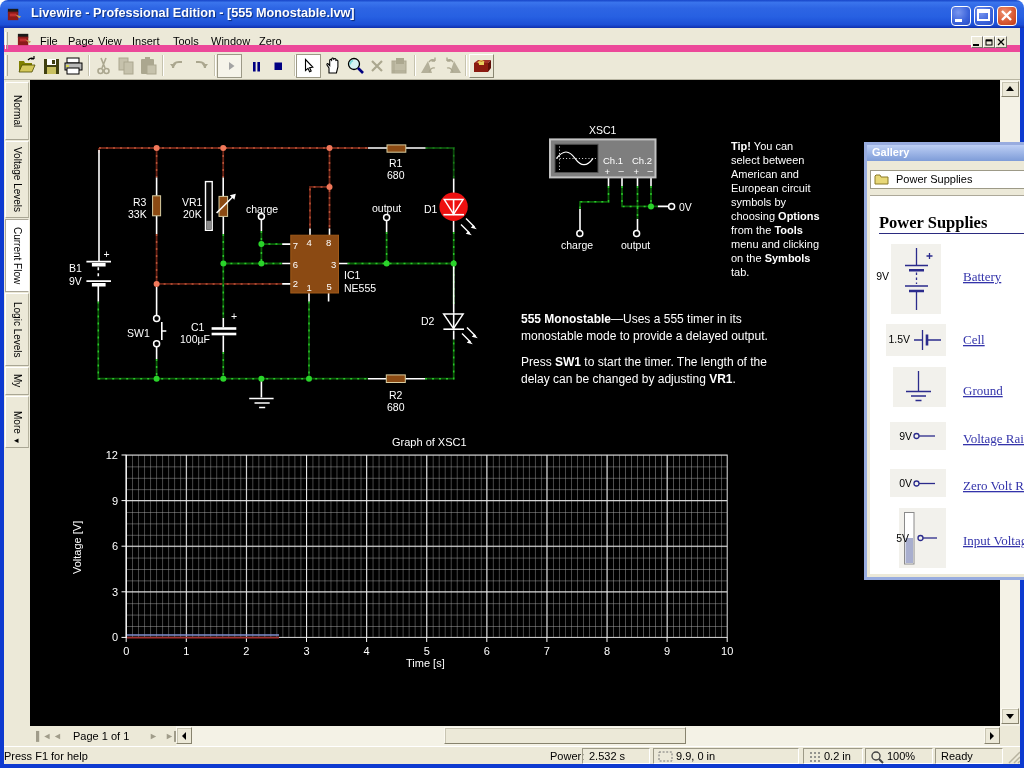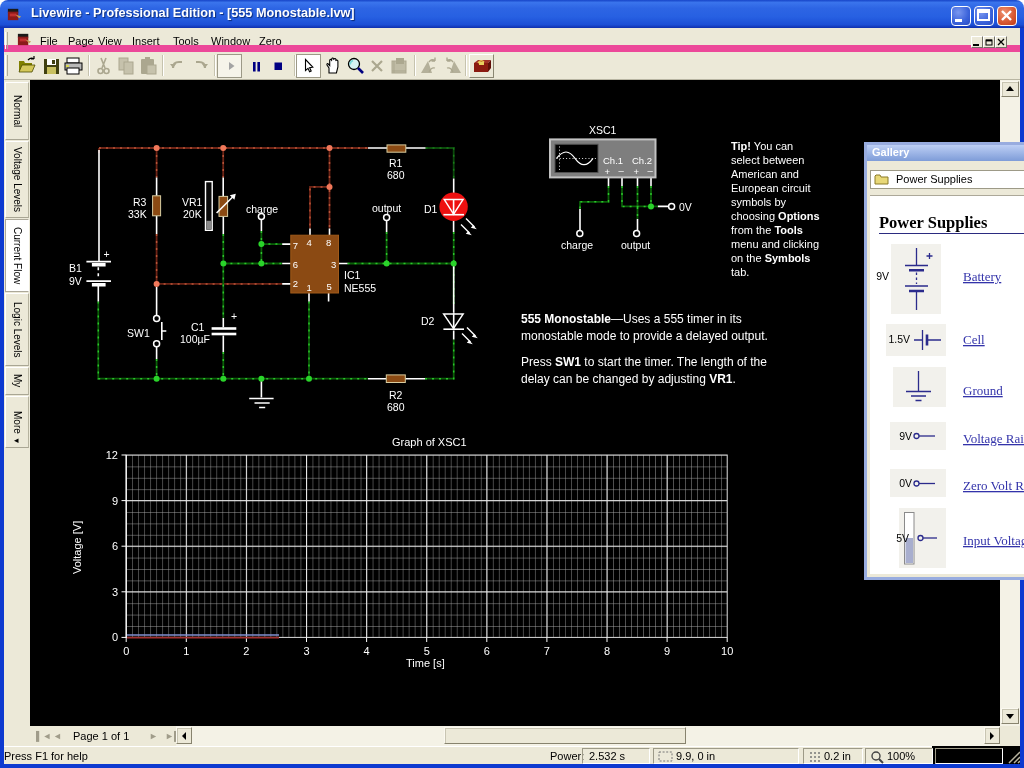--- a/index.html
+++ b/index.html
@@ -26,21 +26,21 @@
 .grip{position:absolute;top:3px;width:3px;height:21px;border-left:1px solid #fff;border-right:1px solid #b0ad9a}
 
 #tabstrip{position:absolute;left:4px;top:80px;width:26px;height:646px;background:#ece9d8}
 .vtab{position:absolute;left:1px;width:24px;background:#ece9d8;border:1px solid #fff;border-bottom:1px solid #a9a694;border-right:1px solid #b5b29e;color:#000;font-size:10px;display:flex;align-items:center;justify-content:center}
 .vtab span{writing-mode:vertical-rl;display:inline-block;white-space:nowrap}
 #canvas{position:absolute;left:30px;top:80px;width:970px;height:646px;background:#000}
 
 #vscroll{position:absolute;left:1000px;top:80px;width:20px;height:646px;background:#f4f2e6}
 #hrow{position:absolute;left:4px;top:726px;width:1016px;height:20px;background:#ece9d8}
 .sbtn{position:absolute;background:#ece9d8;border-top:1px solid #fbf9f0;border-left:1px solid #fbf9f0;border-right:1px solid #87836e;border-bottom:1px solid #87836e;box-shadow:1px 1px 0 #c8c5b2 inset}
-#statusbar{position:absolute;left:4px;top:746px;width:928px;height:18px;background:#ece9d8;border-top:1px solid #fff}
+#statusbar{position:absolute;left:4px;top:746px;width:1016px;height:18px;background:#ece9d8;border-top:1px solid #fff}
 .spanel{position:absolute;top:1px;height:16px;border:1px solid;border-color:#9d9a87 #fff #fff #9d9a87;font-size:11px;color:#000}
 .stext{position:absolute;font-size:11px;color:#000}
 
 #bleft{position:absolute;left:0;top:28px;width:4px;height:740px;background:#0d3ad0}
 #bright{position:absolute;left:1020px;top:28px;width:4px;height:740px;background:#0d3ad0}
 #bbot{position:absolute;left:0;top:764px;width:1024px;height:4px;background:#0d3ad0}
 
 #gallery{position:absolute;left:864px;top:142px;width:160px;height:438px;background:#ece9d8;border-left:3px solid #98acdf;border-top:3px solid #98acdf;border-bottom:3px solid #98acdf}
 #gtitle{position:absolute;left:0px;top:0px;width:157px;height:16px;background:linear-gradient(180deg,#bdcff5,#7e9cd8);color:#fff;font-weight:bold;font-size:11px;padding:1px 0 0 5px}
 #gcombo{position:absolute;left:3px;top:25px;width:157px;height:19px;background:#fff;border:1px solid #9d9a87}

